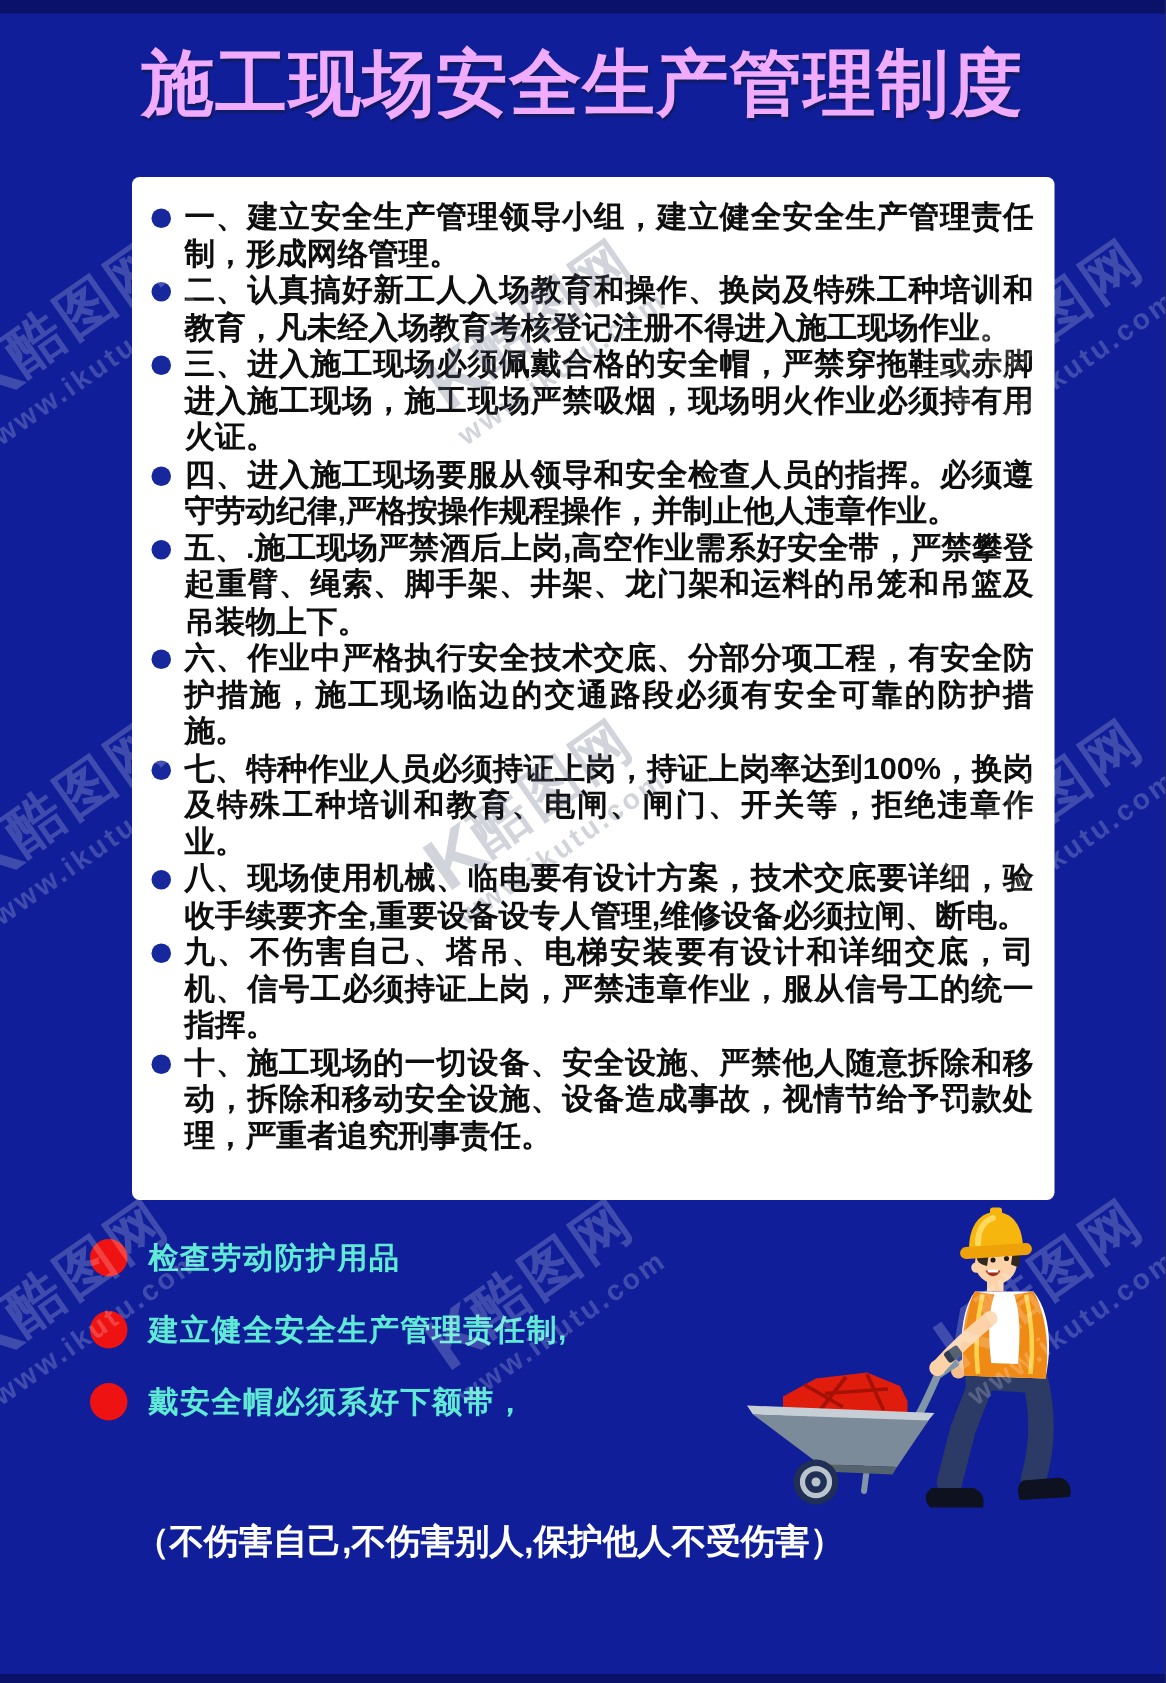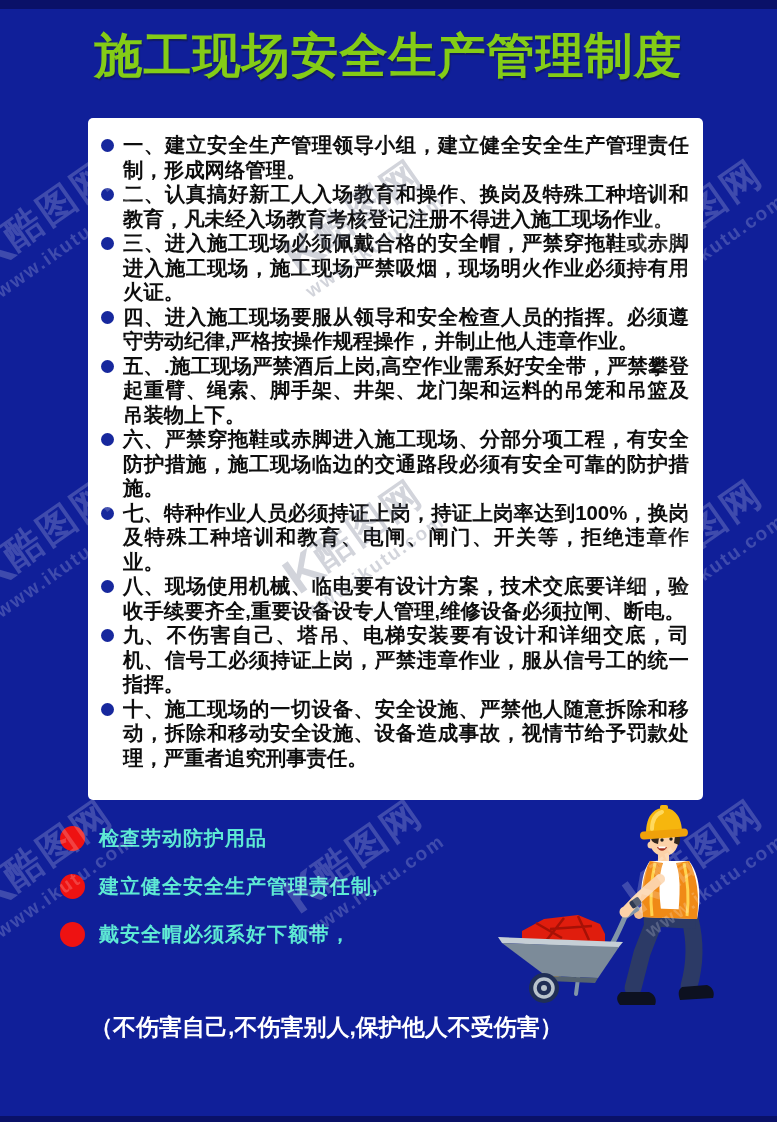--- a/index.html
+++ b/index.html
@@ -7,21 +7,21 @@
     position:relative;width:777px;height:1122px;overflow:hidden;
     background:#101F99;
     font-family:"Liberation Sans","DejaVu Sans",sans-serif;
   }
   .edge{position:absolute;left:0;width:777px;background:#0A1168;}
   .edge.top{top:0;height:9px;}
   .edge.bottom{bottom:0;height:6px;}
 
   .title{
     position:absolute;top:24px;left:0;width:777px;text-align:center;
-    font-size:48px;font-weight:900;color:#84cc16;letter-spacing:1px;
+    font-size:48px;font-weight:900;color:#f0abfc;letter-spacing:1px;
     text-shadow:1px 2px 1px rgba(20,20,0,.35);white-space:nowrap;
   }
 
   .panel{
     position:absolute;left:88px;top:118px;width:615px;height:682px;
     background:#FFFFFF;border-radius:5px;box-sizing:border-box;
     padding:15px 14px 0 13px;z-index:2;
   }
   .rules{list-style:none;margin:0;padding:0;}
   .rule{display:flex;font-size:20.4px;line-height:24.5px;font-weight:700;color:#0E0E0E;}
@@ -79,21 +79,21 @@
       <li class="rule">
           <span class="dot"></span>
           <span class="txt">四、进入施工现场要服从领导和安全检查人员的指挥。必须遵守劳动纪律,严格按操作规程操作，并制止他人违章作业。</span>
         </li>
       <li class="rule">
           <span class="dot"></span>
           <span class="txt">五、.施工现场严禁酒后上岗,高空作业需系好安全带，严禁攀登起重臂、绳索、脚手架、井架、龙门架和运料的吊笼和吊篮及吊装物上下。</span>
         </li>
       <li class="rule">
           <span class="dot"></span>
-          <span class="txt">六、严禁穿拖鞋或赤脚进入施工现场、分部分项工程，有安全防护措施，施工现场临边的交通路段必须有安全可靠的防护措施。</span>
+          <span class="txt">六、作业中严格执行安全技术交底、分部分项工程，有安全防护措施，施工现场临边的交通路段必须有安全可靠的防护措施。</span>
         </li>
       <li class="rule">
           <span class="dot"></span>
           <span class="txt">七、特种作业人员必须持证上岗，持证上岗率达到100%，换岗及特殊工种培训和教育、电闸、闸门、开关等，拒绝违章作业。</span>
         </li>
       <li class="rule">
           <span class="dot"></span>
           <span class="txt">八、现场使用机械、临电要有设计方案，技术交底要详细，验收手续要齐全,重要设备设专人管理,维修设备必须拉闸、断电。</span>
         </li>
       <li class="rule">

